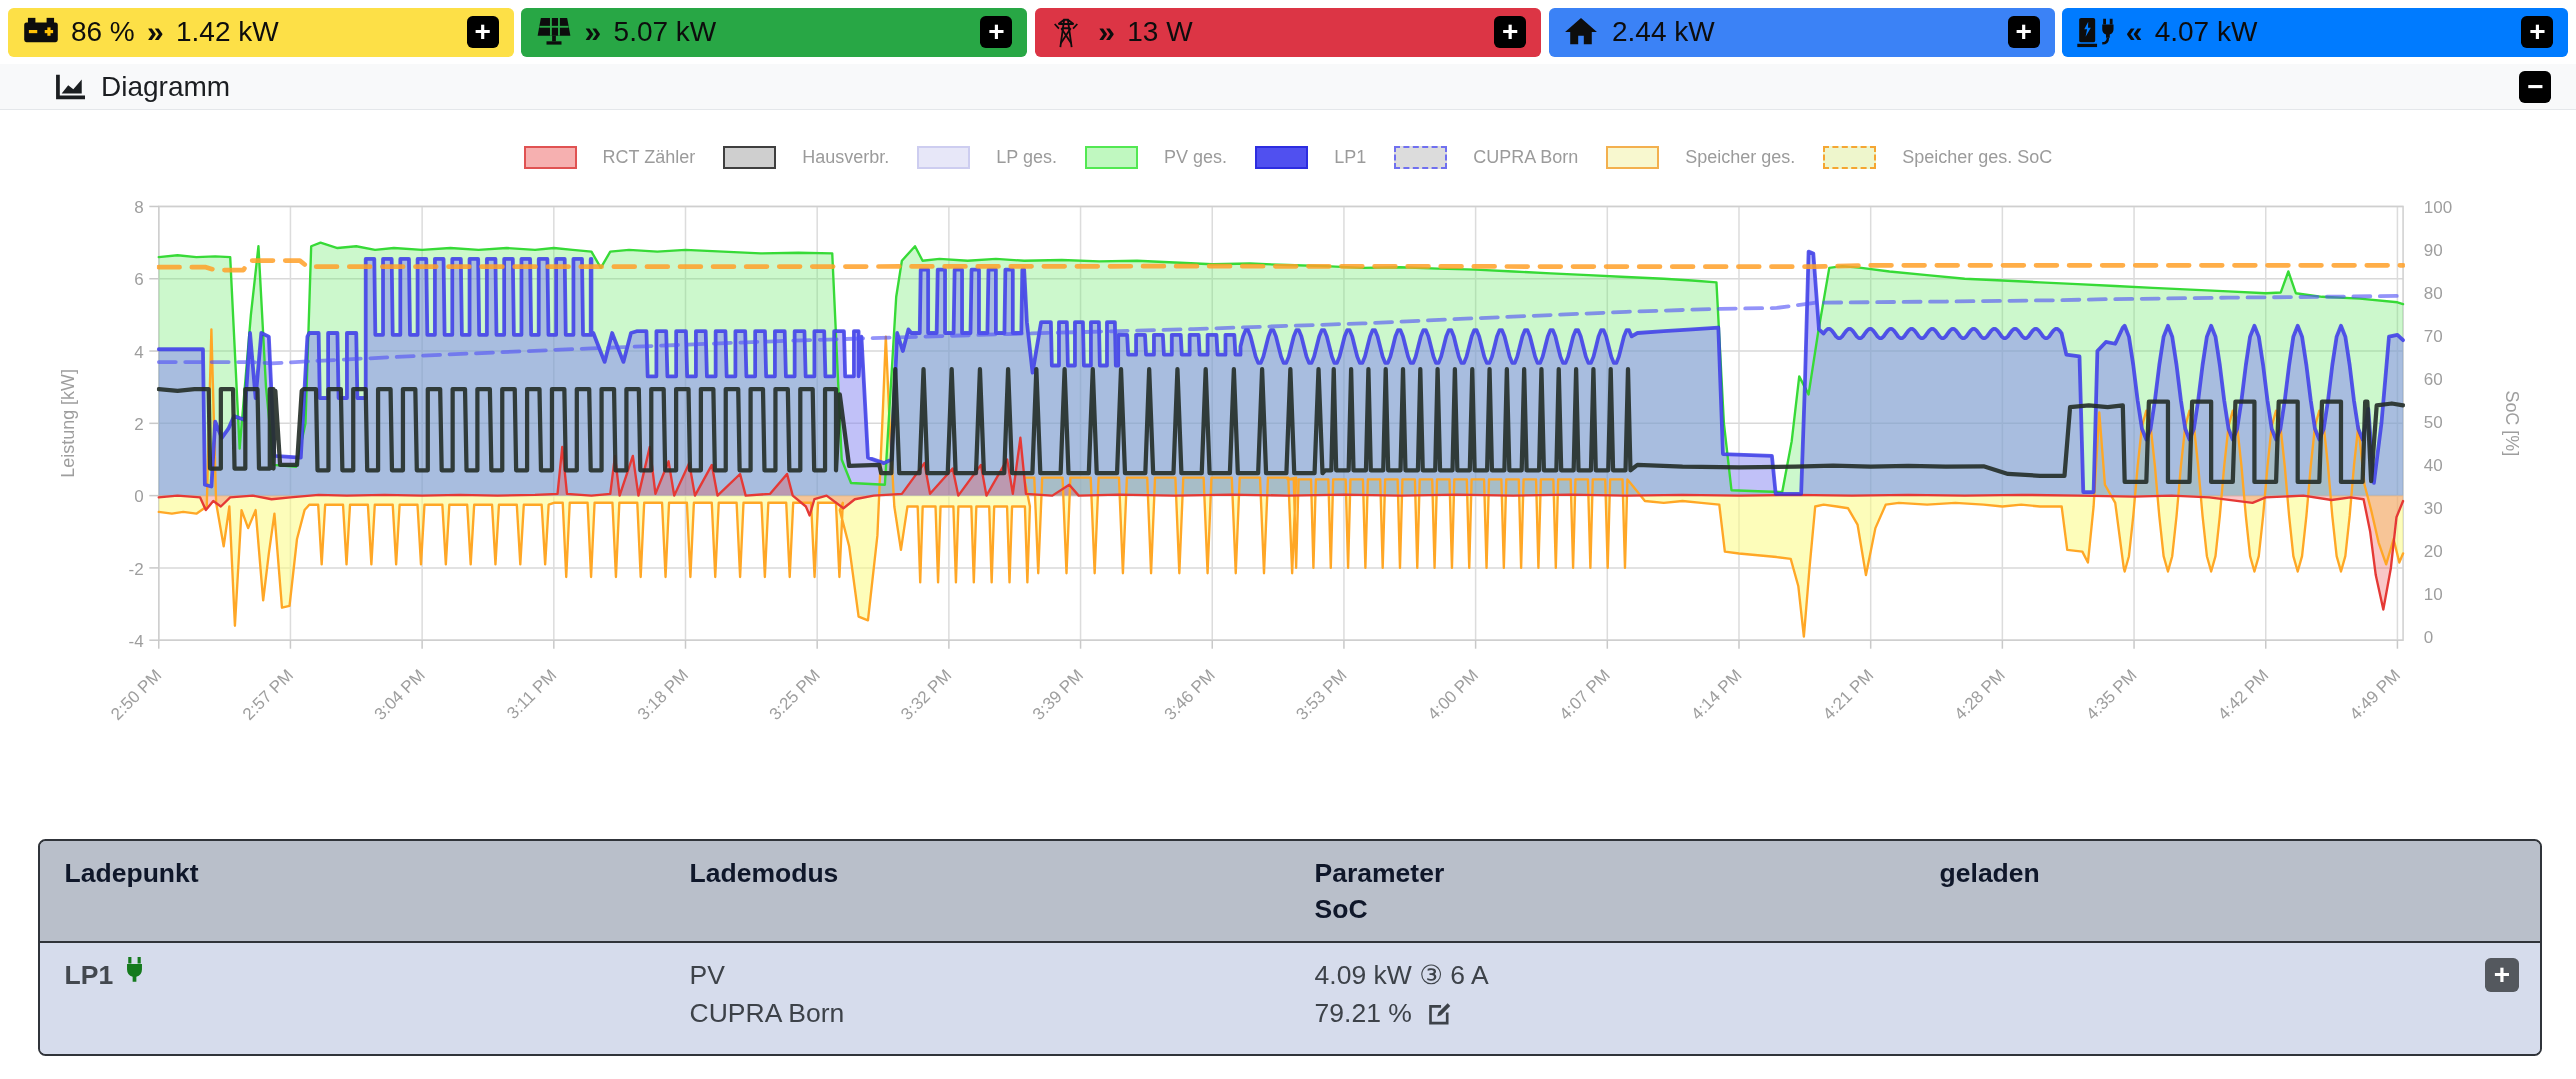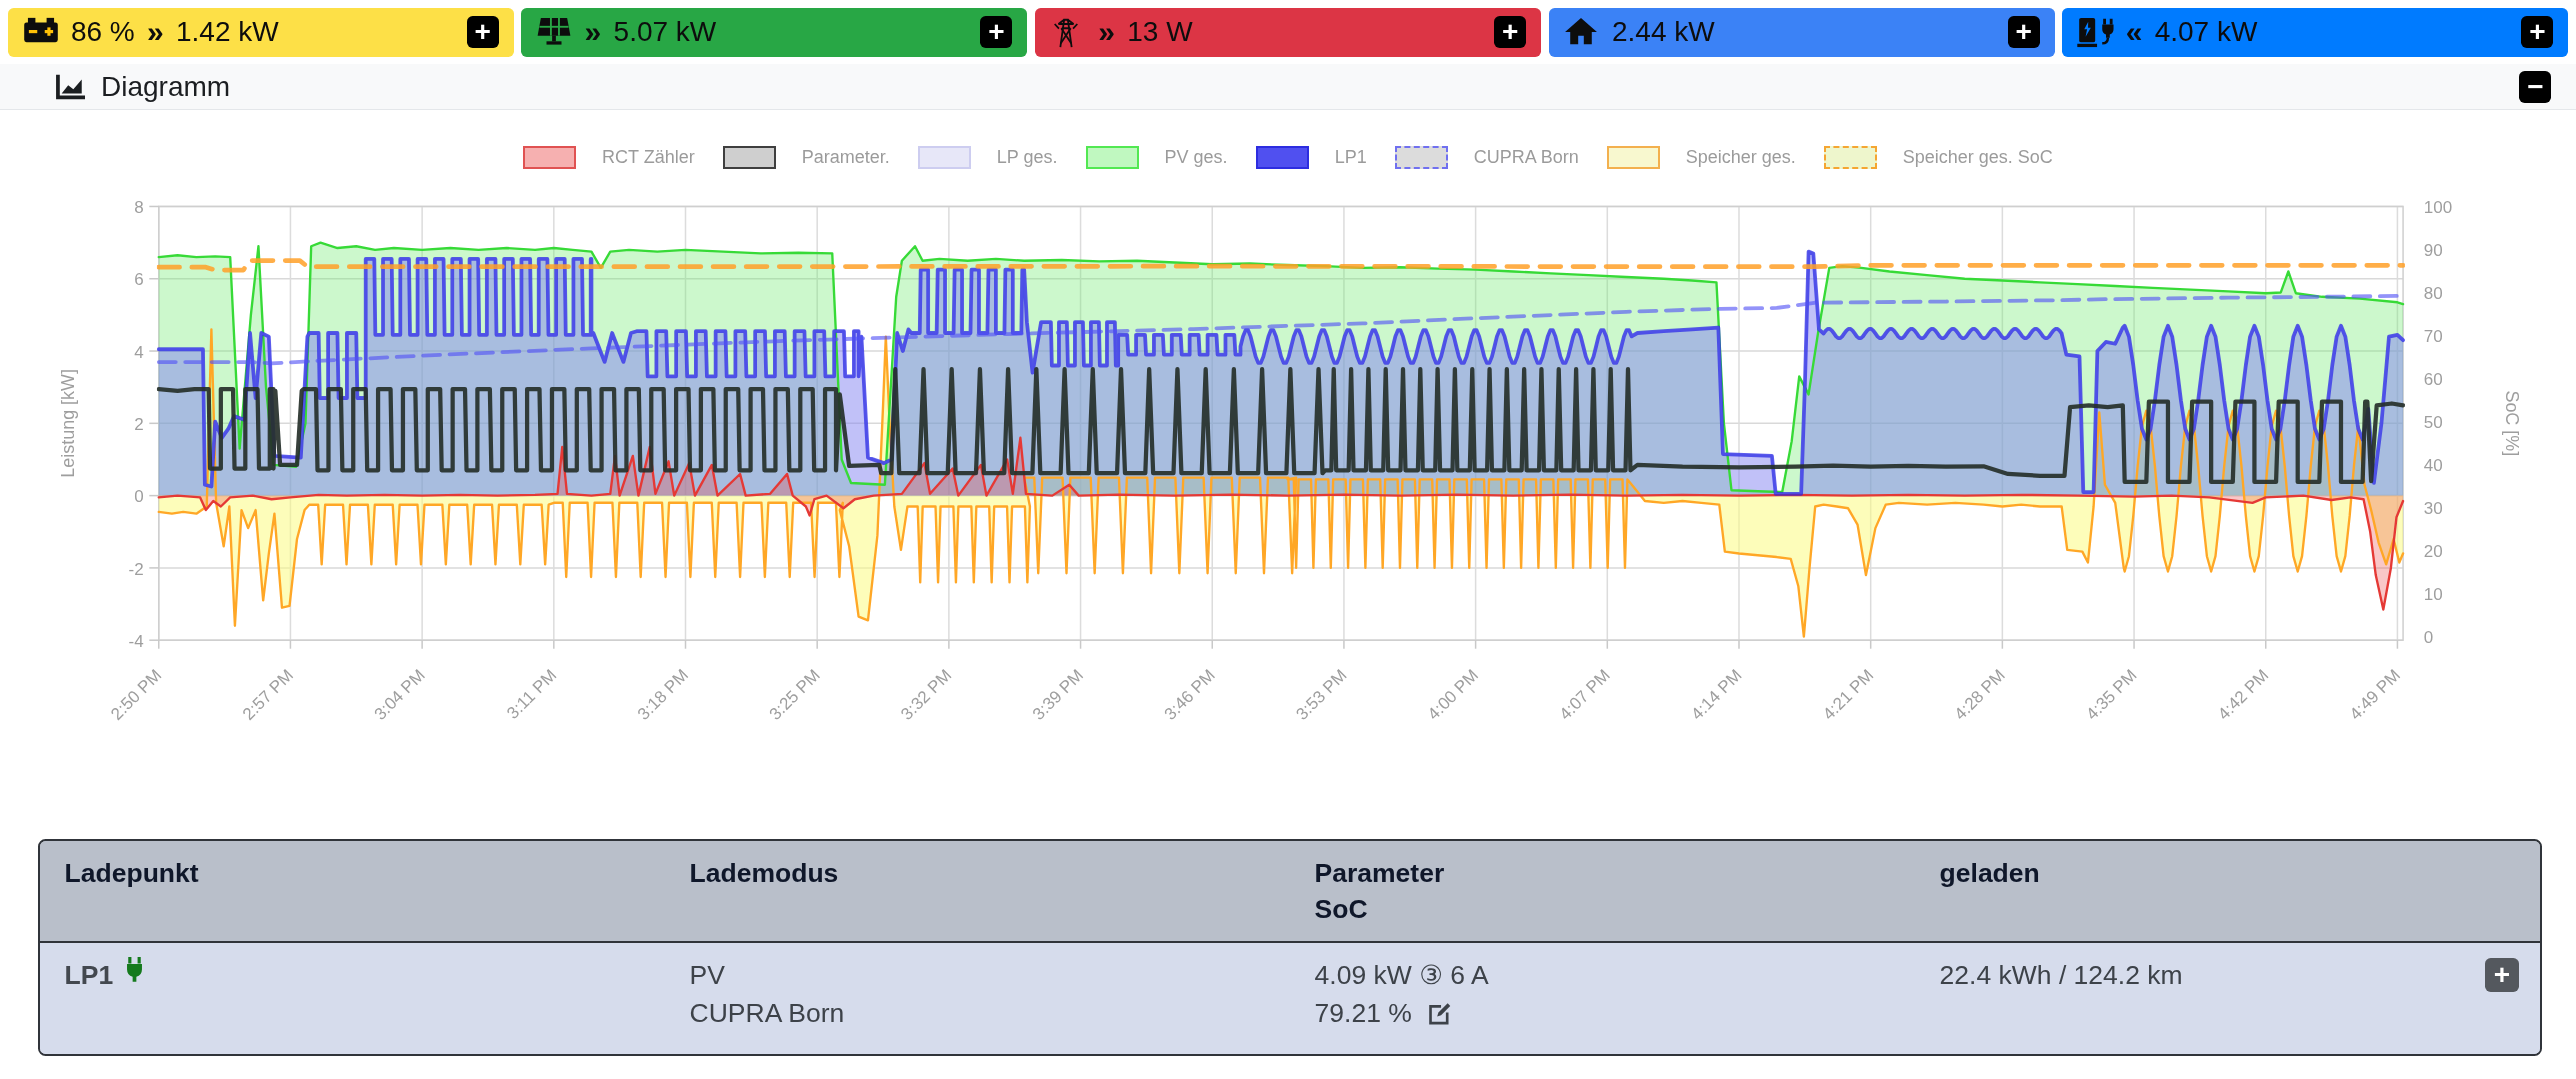--- a/index.html
+++ b/index.html
@@ -143,21 +143,21 @@
   </div>
 
   <div id="chart-wrap">
     <div id="legend">
         <div class="litem">
           <span class="lbox" style="border-color: rgb(224, 82, 82); background: rgb(246, 176, 176);"></span>
           <span>RCT Zähler</span>
         </div>
         <div class="litem">
           <span class="lbox" style="border-color: rgb(63, 63, 63); background: rgb(207, 207, 207);"></span>
-          <span>Parameter.</span>
+          <span>Hausverbr.</span>
         </div>
         <div class="litem">
           <span class="lbox" style="border-color: rgb(205, 205, 240); background: rgb(231, 231, 248);"></span>
           <span>LP ges.</span>
         </div>
         <div class="litem">
           <span class="lbox" style="border-color: rgb(82, 232, 82); background: rgb(192, 248, 192);"></span>
           <span>PV ges.</span>
         </div>
         <div class="litem">
@@ -327,21 +327,18 @@
         <div>
           <span>79.21 %</span>
           <span class="editicon">
             <svg viewBox="0 0 28 28" width="24.6" height="24.6">
                 <path d="M16 5 H4 v19 h19 V12" stroke="currentColor" stroke-width="3" fill="none"></path>
                 <path d="M23.5 1.5 l3 3 L16 15 l-4.4 1.4 L13 12 z" fill="currentColor"></path>
               </svg>
           </span>
         </div>
       </div>
-      <div class="cell">
-        <div>22.4 kWh / 124.2 km</div>
-      </div>
       <span class="rowbtn">+</span>
     </div>
   </div>
 
 </div>
 
 
 </body></html>

